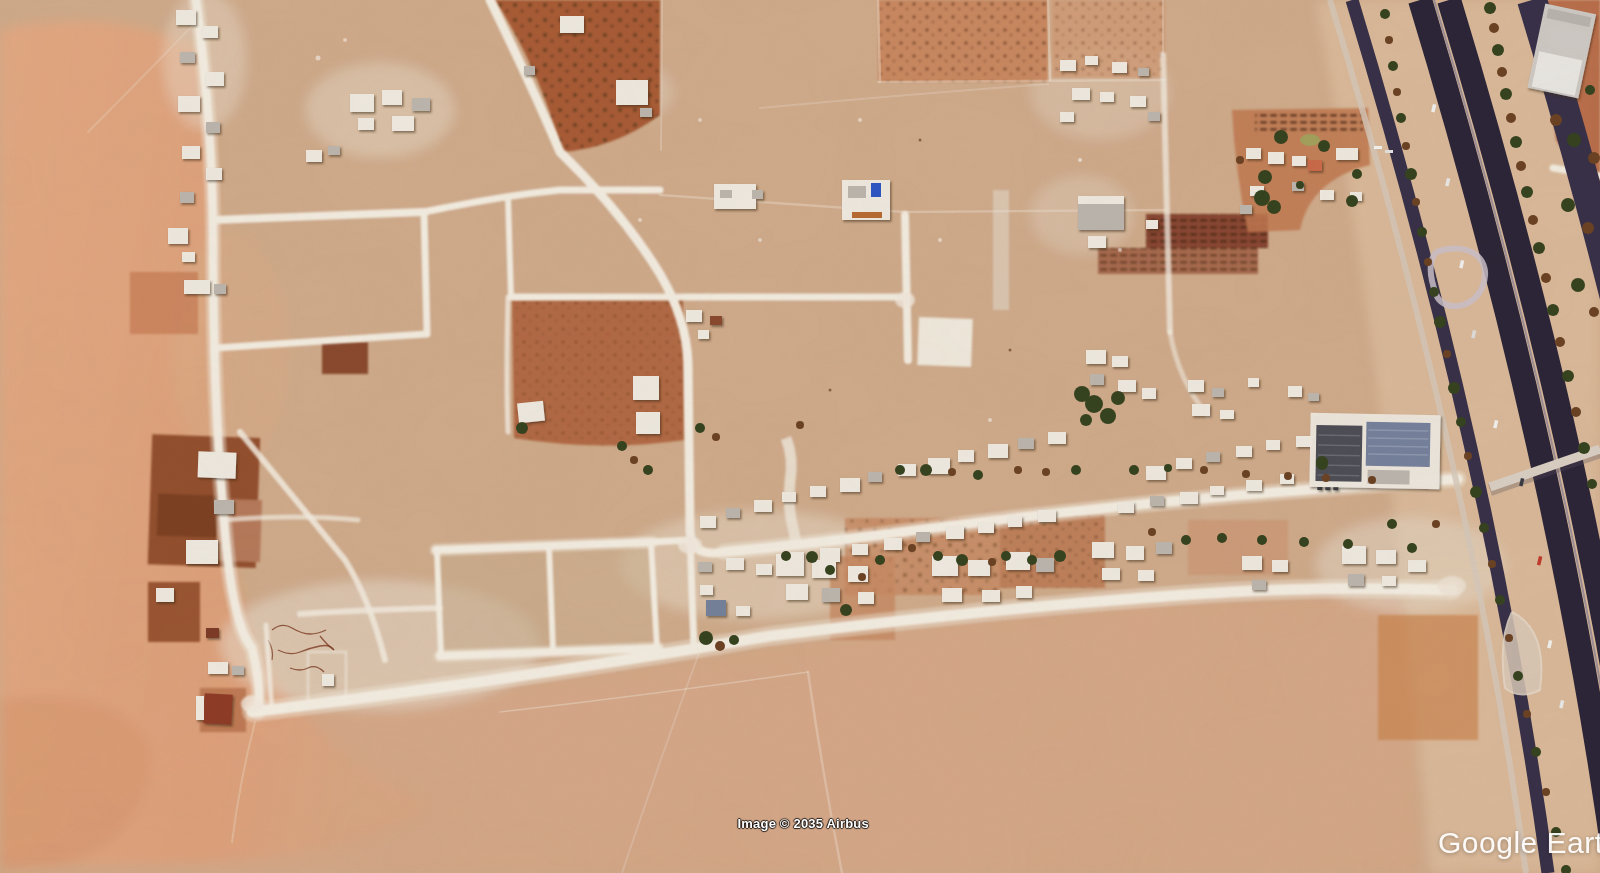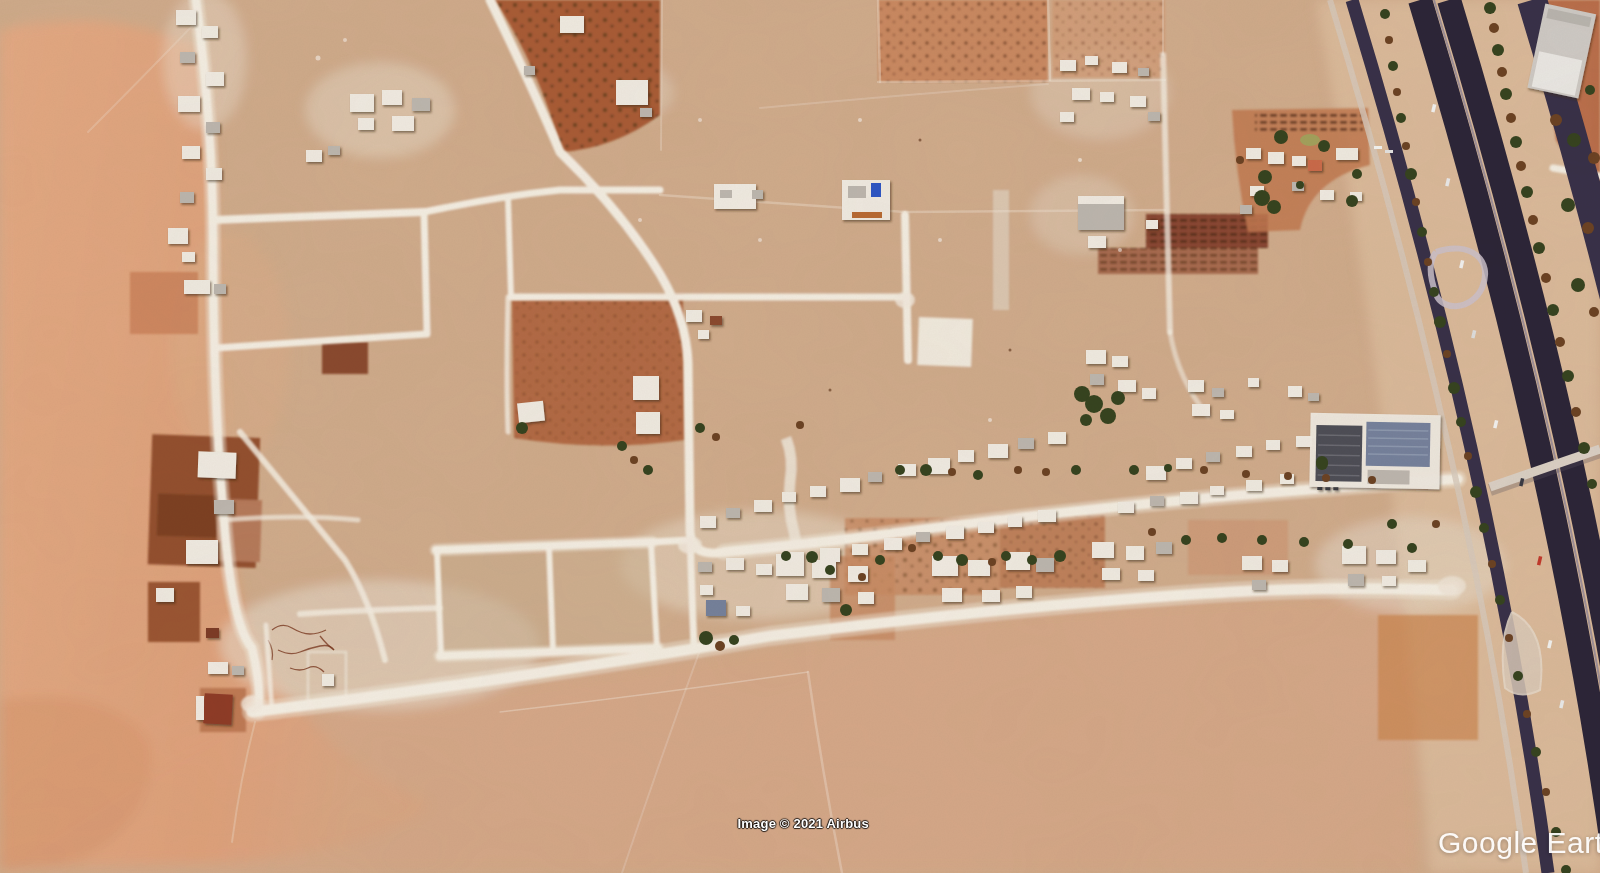--- a/index.html
+++ b/index.html
@@ -563,15 +563,15 @@
         <circle cx="345" cy="40" r="2" fill="#fff" opacity="0.45"></circle>
     <circle cx="830" cy="390" r="1.5" fill="#6b4226" opacity="0.7"></circle>
         <circle cx="920" cy="140" r="1.5" fill="#6b4226" opacity="0.7"></circle>
     <circle cx="1010" cy="350" r="1.5" fill="#6b4226" opacity="0.7"></circle>
   </g>
 
   <rect width="1600" height="873" filter="url(#blotch)" opacity="0.09" style="mix-blend-mode:multiply"></rect>
   <rect width="1600" height="873" filter="url(#grain)" opacity="0.08" style="mix-blend-mode:multiply"></rect>
 </svg>
 
-<div class="attribution">Image © 2021 Airbus</div>
+<div class="attribution">Image © 2035 Airbus</div>
 <div class="ge-logo">Google Earth</div>
 </div>
 
 </body></html>

